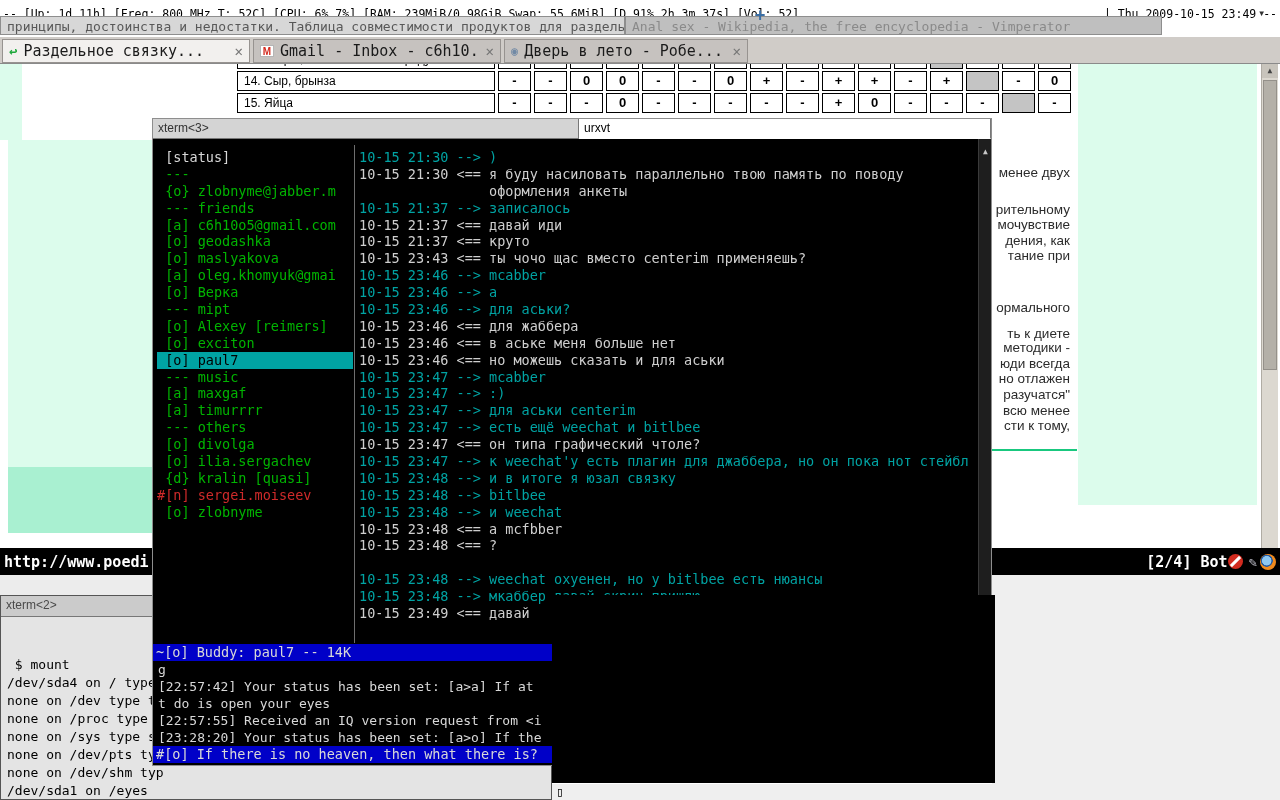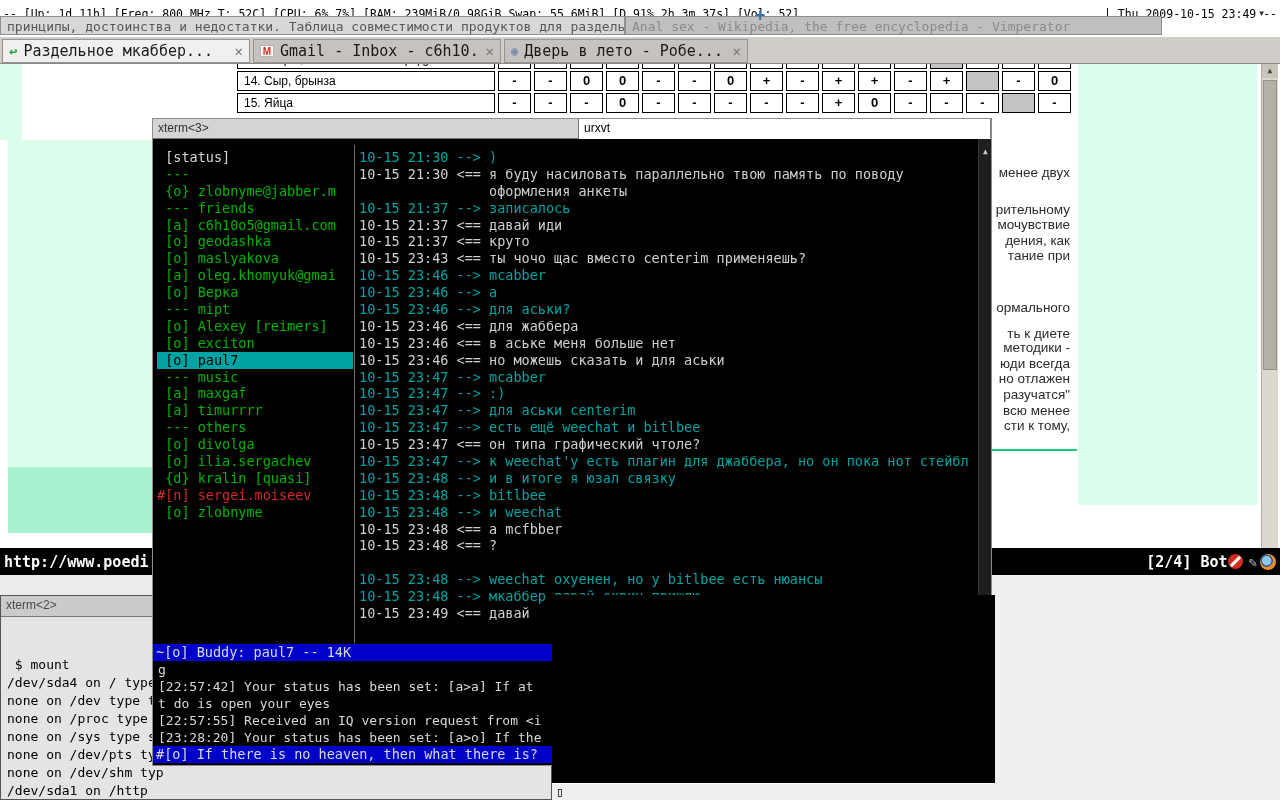--- a/index.html
+++ b/index.html
@@ -217,21 +217,21 @@
   </div>
 
   <div id="wmtitles" class="abs">
     <div id="wmtitle-left" class="wmtitle">принципы, достоинства и недостатки. Таблица совместимости продуктов для раздельного питания - Vimperator</div>
     <div id="wmtitle-right" class="wmtitle">Anal sex - Wikipedia, the free encyclopedia - Vimperator</div>
   </div>
 
   <div id="tabbar" class="abs">
     <div class="ftab active" style="left:2px;width:248px;">
       <span class="tabicon" id="tab1-icon">↪</span>
-      <span class="lbl">Раздельное мкаббер...</span>
+      <span class="lbl">Раздельное связку...</span>
       <span class="closex">✕</span>
     </div>
     <div class="ftab inactive" style="left:253px;width:248px;">
       <span id="tab2-icon">M</span>
       <span class="lbl">Gmail - Inbox - c6h10...</span>
       <span class="closex">✕</span>
     </div>
     <div class="ftab inactive" style="left:504px;width:244px;">
       <span class="tabicon" id="tab3-icon">◉</span>
       <span class="lbl">Дверь в лето - Робе...</span>
@@ -250,21 +250,21 @@
       <span id="fficon"></span>
     </span>
   </div>
 
   <div id="gapLeft" class="abs"></div>
   <div id="deskR" class="abs"></div>
 
   <div id="xterm2" class="abs">
     <div id="xterm2-title">xterm&lt;2&gt;</div>
     <div id="xterm2-body">
-      <div id="xterm2-lines"><div class="xline"> $ mount</div><div class="xline">/dev/sda4 on / type</div><div class="xline">none on /dev type tr</div><div class="xline">none on /proc type p</div><div class="xline">none on /sys type sy</div><div class="xline">none on /dev/pts typ</div><div class="xline">none on /dev/shm typ</div><div class="xline">/dev/sda1 on /http</div></div>
+      <div id="xterm2-lines"><div class="xline"> $ mount</div><div class="xline">/dev/sda4 on / type</div><div class="xline">none on /dev type tr</div><div class="xline">none on /proc type p</div><div class="xline">none on /sys type sy</div><div class="xline">none on /dev/pts typ</div><div class="xline">none on /dev/shm typ</div><div class="xline">/dev/sda1 on /eyes</div></div>
       
       
     </div>
   </div>
 
   <div id="frame" class="abs">
     <div id="frame-titlebar">
       <div class="frametab" id="frametab-xterm3">xterm&lt;3&gt;</div>
       <div class="frametab" id="frametab-urxvt">urxvt</div>
     </div>

